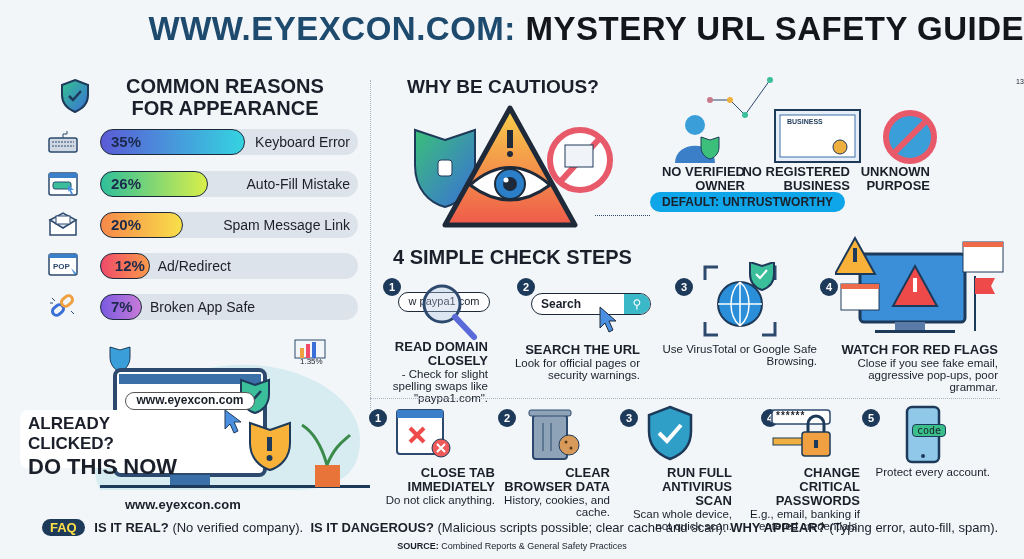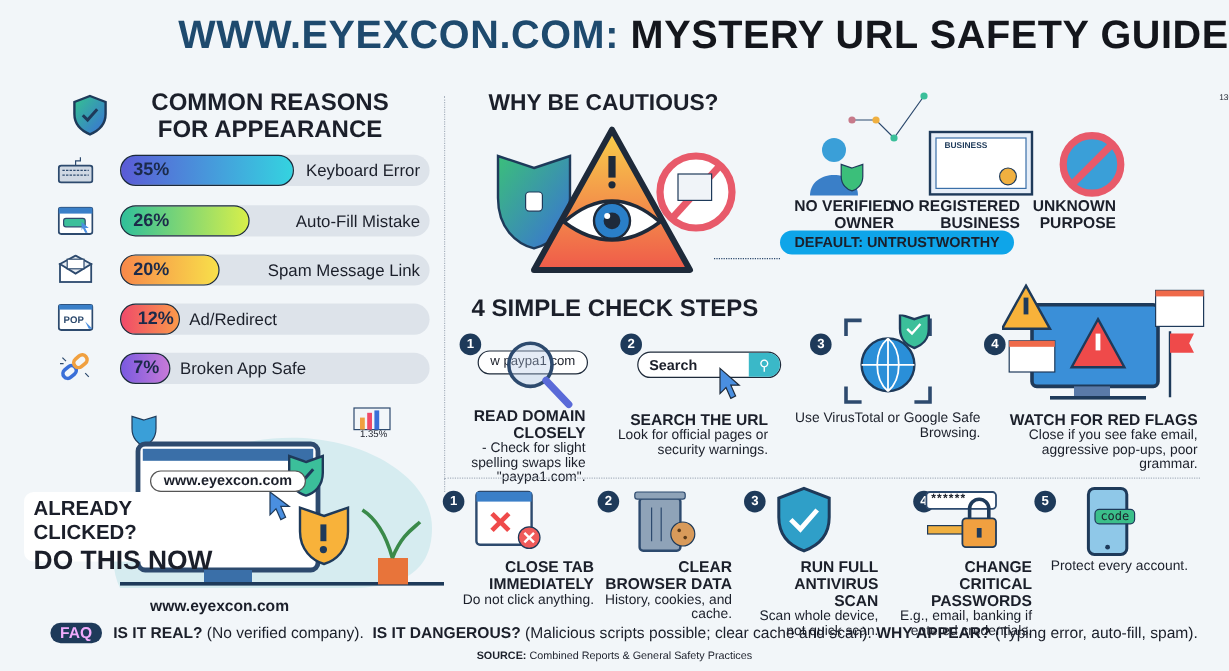--- a/index.html
+++ b/index.html
@@ -25,21 +25,21 @@
 .why-head{left:407px;top:76px;font-weight:bold;font-size:19px}
 .feat{position:absolute;top:165px;width:110px;text-align:right;font-weight:bold;font-size:13px;line-height:14px}
 .default-pill{left:650px;top:192px;padding:2px 12px;background:#0ea5e9;border-radius:12px;font-weight:bold;font-size:12px;line-height:16px}
 
 .steps-head{left:393px;top:246px;font-weight:bold;font-size:20px}
 .step{position:absolute;text-align:right;font-size:11.5px;line-height:12px}
 .step b{display:block;font-size:13px;line-height:14px}
 .num{position:absolute;width:18px;height:18px;border-radius:50%;background:#1e3a5a;color:#fff;font-weight:bold;font-size:11px;text-align:center;line-height:18px}
 .divider-h{left:370px;top:398px;width:630px;border-top:1.5px dotted #a9b3bf}
 .faq{left:42px;top:519px;font-size:13px;white-space:nowrap}
-.faq-badge{display:inline-block;background:#1e3a5a;color:#f0abfc;font-weight:bold;border-radius:10px;padding:1px 8px;margin-right:6px}
+.faq-badge{display:inline-block;background:#1e3a5a;color:#fde047;font-weight:bold;border-radius:10px;padding:1px 8px;margin-right:6px}
 .source{left:0;top:541px;width:1024px;text-align:center;font-size:9px}
 </style>
 </head>
 <body>
 
 <div class="abs title"><span class="a">WWW.EYEXCON.COM:</span> <span class="b">MYSTERY URL SAFETY GUIDE</span></div>
 
 <svg class="abs" style="left:60px;top:78px" width="30" height="36" viewBox="0 0 30 36">
     <defs>
       <linearGradient id="sg" x1="0" y1="0" x2="1" y2="1">

